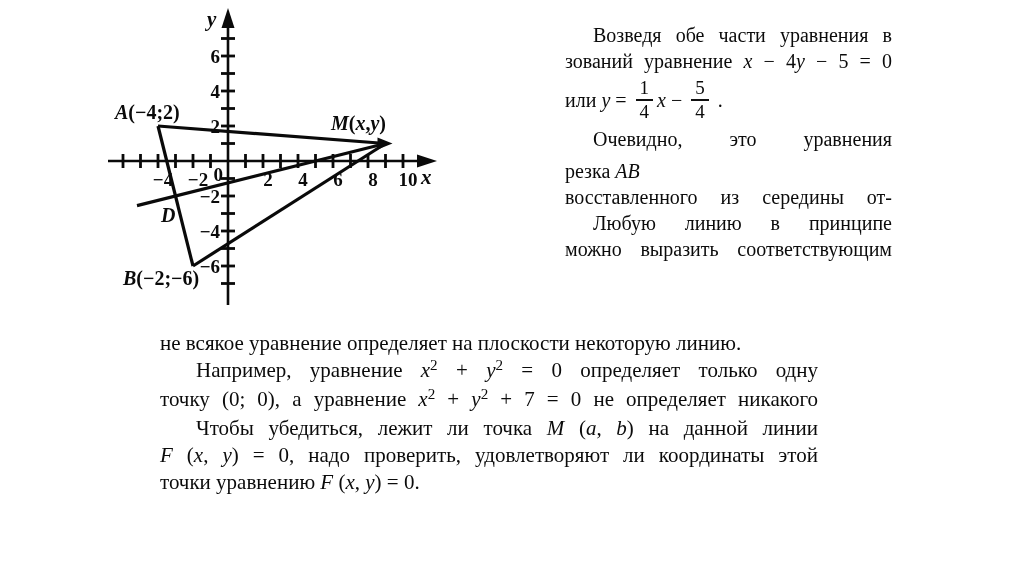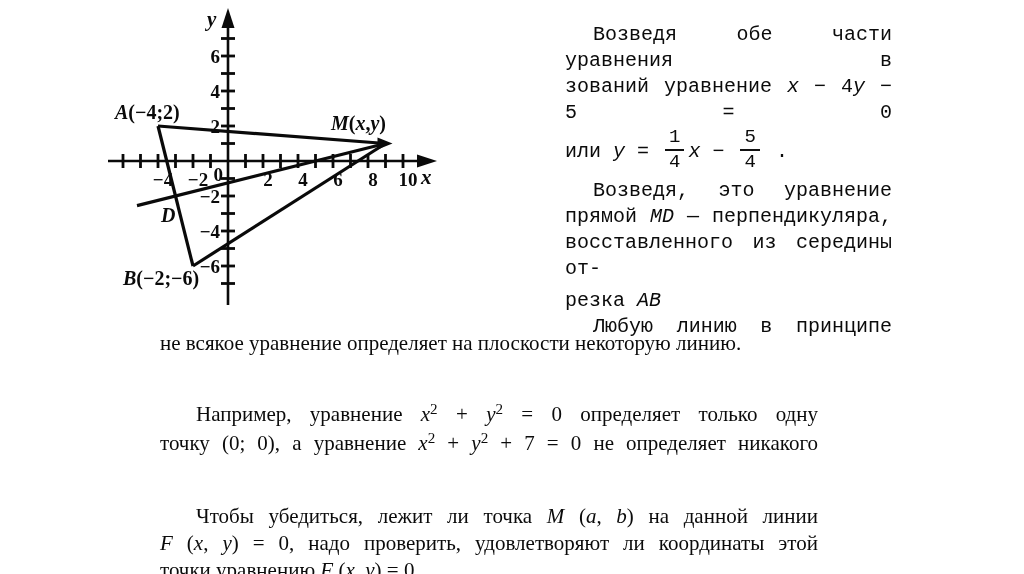--- a/index.html
+++ b/index.html
@@ -4,30 +4,30 @@
 <style>
   html,body{margin:0;padding:0;}
   body{
     width:1024px;height:574px;background:#ffffff;
     font-family:"Liberation Serif",serif;color:#0b0b0b;
     position:relative;overflow:hidden;
   }
   .figure{position:absolute;left:95px;top:0;width:348px;height:326px;}
   .right-col{
     position:absolute;left:565px;top:22px;width:327px;
-    font-size:20px;line-height:26px;font-family:Liberation Mono, monospace;
+    font-size:20px;line-height:26px;
   }
   .bottom-text{
     position:absolute;left:160px;top:330px;width:658px;
     font-size:21px;line-height:27px;
   }
   .tline{text-align:left;}
   .tline.justify{text-align:justify;text-align-last:justify;}
   .tline.indent{text-indent:28px;}
-  .bottom-text .tline.indent{text-indent:36px;margin-top:44px;}
+  .bottom-text .tline.indent{text-indent:36px;}
   .tline.gaptop{margin-top:6px;}
   .tline.formula{line-height:52px;height:52px;}
   .s-i{font-style:italic;}
   .s-b{font-weight:700;}
   .s-bi{font-weight:700;font-style:italic;}
   .s-sup{font-size:0.72em;position:relative;top:-0.45em;}
   .frac{
     display:inline-block;text-align:center;vertical-align:middle;
     line-height:1.08;font-size:0.95em;margin:0 4px;position:relative;top:-2px;
   }
@@ -105,25 +105,25 @@
         <text x="66" y="222" font-size="20" text-anchor="start" class="figlbl"><tspan class="s-bi">D</tspan></text>
         <text x="112" y="26" font-size="21" text-anchor="start" class="figlbl"><tspan class="s-bi">y</tspan></text>
         <text x="326" y="184" font-size="21" text-anchor="start" class="figlbl"><tspan class="s-bi">x</tspan></text>
         <text x="128" y="181" font-size="19" text-anchor="end" class="figlbl"><tspan class="s-b">0</tspan></text>
       </svg>
   </div>
   <div class="right-col">
       <div class="tline indent justify"><span>Возведя обе части уравнения в</span></div>
       <div class="tline justify"><span>зований уравнение </span><span class="s-i">x</span><span> − 4</span><span class="s-i">y</span><span> − 5 = 0</span></div>
       <div class="tline formula"><span>или  </span><span class="s-i">y</span><span> = </span><span class="frac"><span class="num">1</span><span class="den">4</span></span><span class="s-i">x</span><span> − </span><span class="frac"><span class="num">5</span><span class="den">4</span></span><span> .</span></div>
-      <div class="tline indent justify"><span>Возведя, это уравнение</span></div>
-      <div class="tline justify"><span>прямой </span><span class="s-i">MD</span><span> — перпендикуляра,</span></div>
+      <div class="tline indent justify"><span>Очевидно, это уравнения</span></div>
+      <div class="tline gaptop"><span>резка </span><span class="s-i">AB</span></div>
       <div class="tline justify"><span>восставленного из середины от-</span></div>
-      <div class="tline gaptop"><span>резка </span><span class="s-i">AB</span></div>
       <div class="tline indent justify"><span>Любую линию в принципе</span></div>
+      <div class="tline justify"><span>можно выразить соответствующим</span></div>
     </div>
   <div class="bottom-text">
       <div class="tline"><span>не всякое уравнение определяет на плоскости некоторую линию.</span></div>
       <div class="tline indent justify"><span>Например, уравнение </span><span class="s-i">x</span><span class="s-sup">2</span><span> + </span><span class="s-i">y</span><span class="s-sup">2</span><span> = 0 определяет только одну</span></div>
       <div class="tline justify"><span>точку (0; 0), а уравнение </span><span class="s-i">x</span><span class="s-sup">2</span><span> + </span><span class="s-i">y</span><span class="s-sup">2</span><span> + 7 = 0 не определяет никакого</span></div>
       <div class="tline indent justify"><span>Чтобы убедиться, лежит ли точка </span><span class="s-i">M</span><span> (</span><span class="s-i">a</span><span>, </span><span class="s-i">b</span><span>) на данной линии</span></div>
       <div class="tline justify"><span class="s-i">F</span><span> (</span><span class="s-i">x</span><span>, </span><span class="s-i">y</span><span>) = 0, надо проверить, удовлетворяют ли координаты этой</span></div>
       <div class="tline"><span>точки уравнению </span><span class="s-i">F</span><span> (</span><span class="s-i">x</span><span>, </span><span class="s-i">y</span><span>) = 0.</span></div>
     </div>
 </div>

